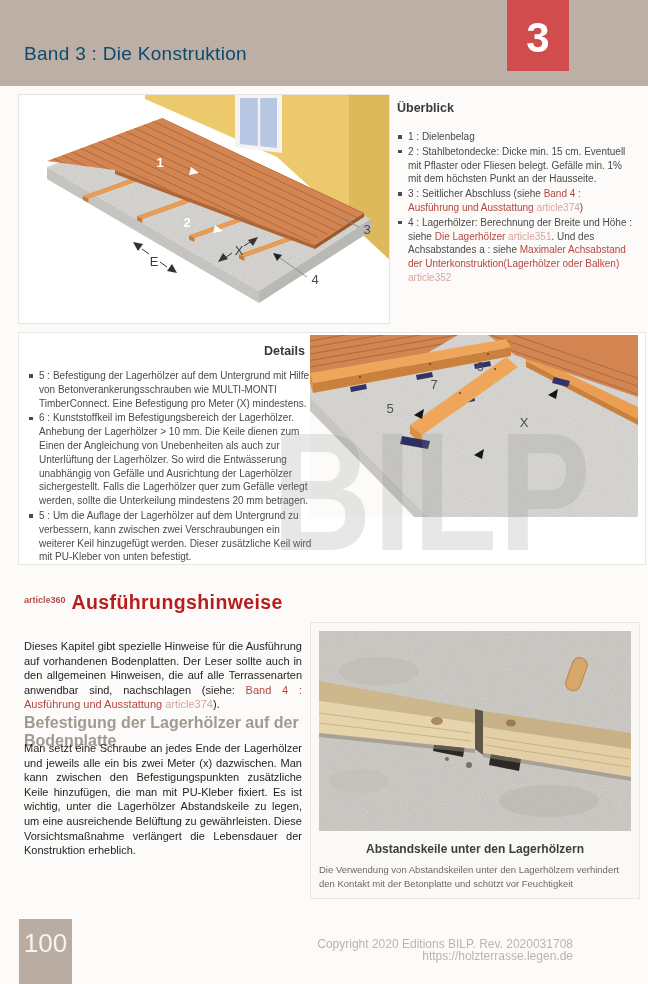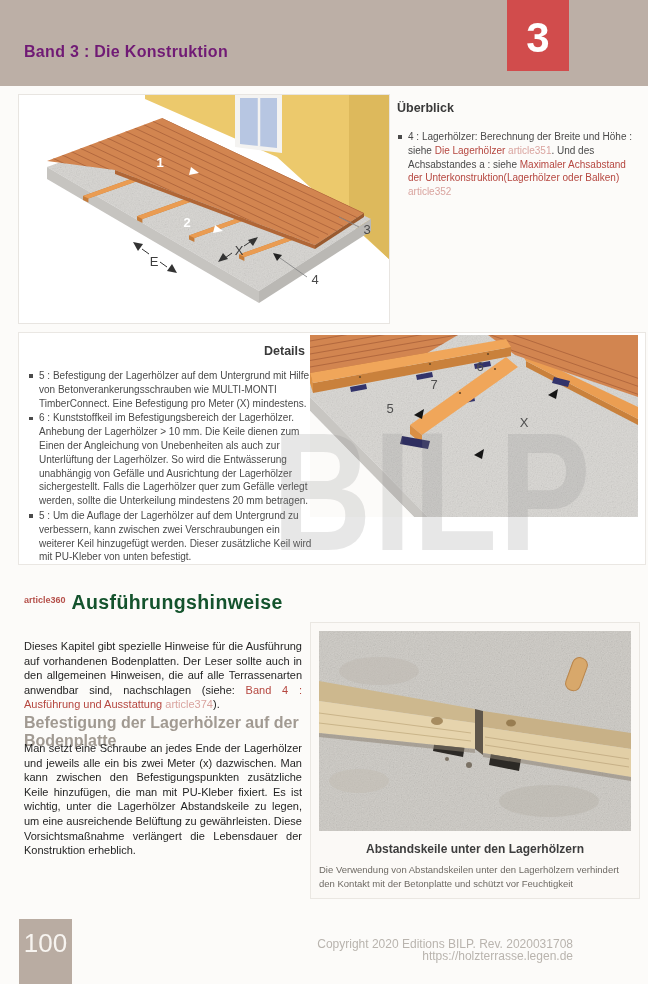--- a/index.html
+++ b/index.html
@@ -4,21 +4,21 @@
 <style>
   html,body{margin:0;padding:0;}
   body{
     width:648px;height:984px;position:relative;overflow:hidden;
     background:#fcfbf9;
     font-family:"Liberation Sans","DejaVu Sans",sans-serif;
     -webkit-font-smoothing:antialiased;
   }
   
   .header{position:absolute;left:0;top:0;width:648px;height:86px;background:#bcafa6;}
-  .header-title{position:absolute;left:24px;top:43px;font-size:16px;font-weight:bold;color:#701a75;letter-spacing:.3px;}
+  .header-title{position:absolute;left:24px;top:43px;font-size:19px;font-weight:normal;color:#0c4a6e;letter-spacing:.3px;}
   .chapter-badge{
     position:absolute;left:507px;top:0;width:62px;height:71px;background:#d14c4c;
     color:#fff;font-size:42px;font-weight:bold;display:flex;align-items:center;justify-content:center;
     padding-top:4px;box-sizing:border-box;
   }
   
   .figure1{position:absolute;left:18px;top:94px;width:372px;height:230px;background:#fff;border:1px solid #e8e5e1;box-sizing:border-box;overflow:hidden;}
   .figure1 svg{display:block;width:370px;height:228px;}
   .overview{position:absolute;left:397px;top:101px;width:236px;}
   .overview-title{font-size:12.5px;font-weight:bold;color:#3a3a3a;margin:0 0 15px 0;}
@@ -34,21 +34,21 @@
   .figure2 svg{display:block;width:328px;height:182px;}
   
   .watermark{
     position:absolute;left:272px;top:408px;z-index:5;pointer-events:none;
     font-size:168px;font-weight:bold;line-height:1;color:#8a8a8a;opacity:.20;
     letter-spacing:2px;transform:scaleX(.82);transform-origin:left top;
   }
   
   .article-heading{position:absolute;left:24px;top:591px;white-space:nowrap;}
   .article-ref{font-size:9px;font-weight:bold;color:#b5504a;vertical-align:6px;}
-  .article-title{font-size:19.5px;font-weight:bold;color:#14532d;letter-spacing:.4px;margin-left:6px;}
+  .article-title{font-size:19.5px;font-weight:bold;color:#b91c1c;letter-spacing:.4px;margin-left:6px;}
   .para{position:absolute;left:24px;width:278px;text-align:justify;font-size:11px;line-height:14.6px;color:#1f1f1f;}
   .para1{top:628px;}
   .subheading{position:absolute;left:24px;top:714px;width:278px;font-size:16px;font-weight:bold;color:#a19a92;}
   .para2{top:730px;}
   
   .photo-box{position:absolute;left:310px;top:622px;width:330px;background:#fbf9f6;border:1px solid #eae7e2;box-sizing:border-box;padding:8px;}
   .photo{width:312px;height:200px;display:block;}
   .photo-caption-title{text-align:center;font-weight:bold;font-size:12px;color:#3d3d3d;margin-top:11px;}
   .photo-caption-text{font-size:9.5px;color:#6e6a64;line-height:13.5px;margin-top:7px;}
   
@@ -153,20 +153,23 @@
       <line x1="141" y1="167" x2="148" y2="172" stroke="#333" stroke-width="1"></line>
       <polygon points="158,178 148,176 153,169" fill="#333"></polygon>
       <text x="135" y="171" font-size="13" fill="#3d3d3d" text-anchor="middle">E</text>
     </g>
   </svg>
 </div>
 
 <div class="overview">
   <div class="overview-title">Überblick</div>
   <ul class="bullets">
+      <li><span>1 : Dielenbelag</span></li>
+      <li><span>2 : Stahlbetondecke: Dicke min. 15 cm. Eventuell mit Pflaster oder Fliesen belegt. Gefälle min. 1% mit dem höchsten Punkt an der Hausseite.</span></li>
+      <li><span>3 : Seitlicher Abschluss (siehe </span><span class="seg-link">Band 4 : Ausführung und Ausstattung</span><span> </span><span class="seg-ref">article374</span><span>)</span></li>
       <li><span>4 : Lagerhölzer: Berechnung der Breite und Höhe : siehe </span><span class="seg-link">Die Lagerhölzer</span><span> </span><span class="seg-ref">article351</span><span>. Und des Achsabstandes a : siehe </span><span class="seg-link">Maximaler Achsabstand der Unterkonstruktion(Lagerhölzer oder Balken)</span><span> </span><span class="seg-ref">article352</span></li>
     </ul>
 </div>
 
 <div class="details-box">
   <div class="details-title">Details</div>
   <ul class="bullets details-bullets">
       <li><span>5 : Befestigung der Lagerhölzer auf dem Untergrund mit Hilfe von Betonverankerungsschrauben wie MULTI-MONTI TimberConnect. Eine Befestigung pro Meter (X) mindestens.</span></li>
       <li><span>6 : Kunststoffkeil im Befestigungsbereich der Lagerhölzer. Anhebung der Lagerhölzer &gt; 10 mm. Die Keile dienen zum Einen der Angleichung von Unebenheiten als auch zur Unterlüftung der Lagerhölzer. So wird die Entwässerung unabhängig von Gefälle und Ausrichtung der Lagerhölzer sichergestellt. Falls die Lagerhölzer quer zum Gefälle verlegt werden, sollte die Unterkeilung mindestens 20 mm betragen.</span></li>
       <li><span>5 : Um die Auflage der Lagerhölzer auf dem Untergrund zu verbessern, kann zwischen zwei Verschraubungen ein weiterer Keil hinzugefügt werden. Dieser zusätzliche Keil wird mit PU-Kleber von unten befestigt.</span></li>

